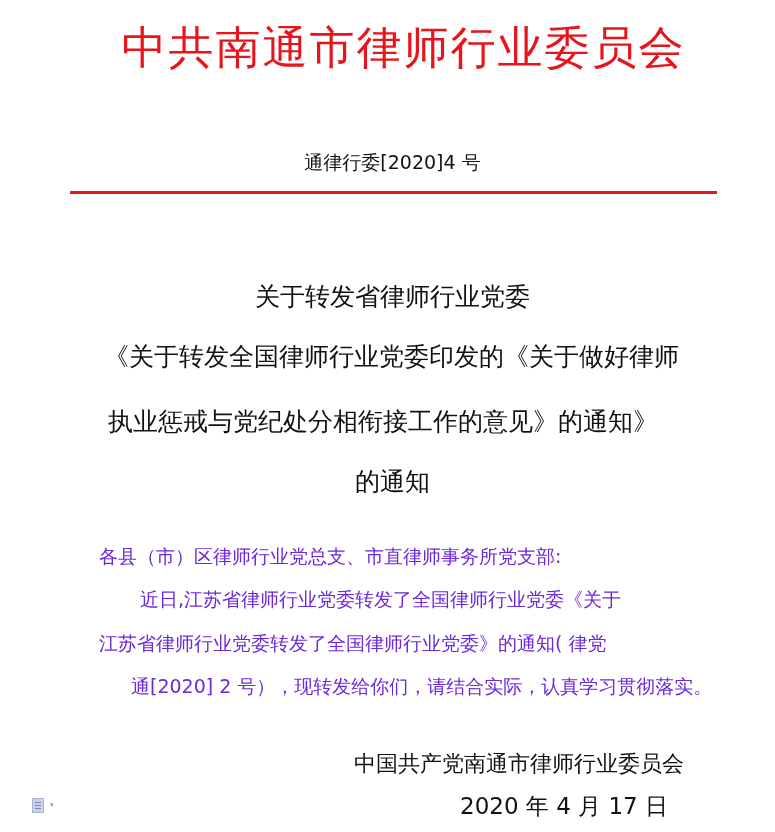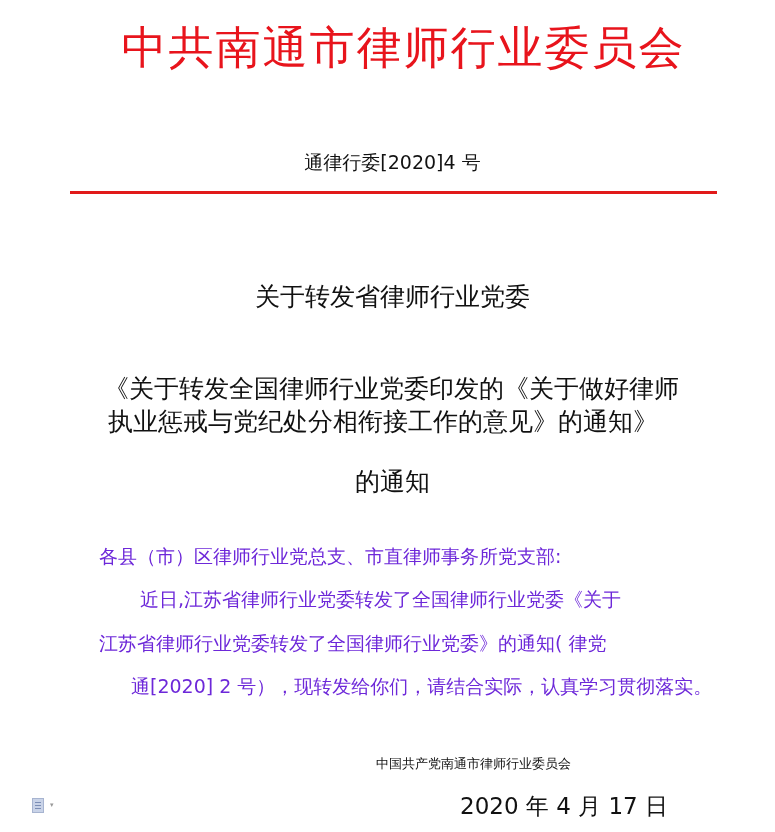--- a/index.html
+++ b/index.html
@@ -5,29 +5,29 @@
   html, body { margin: 0; padding: 0; background: #ffffff; }
   body { width: 775px; height: 832px; position: relative; overflow: hidden;
          font-family: "DejaVu Sans", "Liberation Sans", sans-serif; color: #111; }
   .abs { position: absolute; white-space: nowrap; }
   .masthead { left: 0; width: 775px; top: 18px; text-align: center;
               font-size: 45px; line-height: 60px; color: #e8141c; letter-spacing: 2px; margin-left: 16px; }
   .docno { left: 0; width: 785px; top: 148px; text-align: center; font-size: 19px; line-height: 28px; color: #111; }
   .redline { left: 70px; top: 191px; width: 647px; height: 3px; background: #e11a1a; }
   .title { left: 0; width: 785px; text-align: center; font-size: 25px; line-height: 36px; color: #111; }
   .t1 { top: 279px; }
-  .t2 { top: 339px; left: 104px; width: auto; text-align: left; margin-top: 32px; }
+  .t2 { top: 339px; left: 104px; width: auto; text-align: left; }
   .t3 { top: 404px; left: 108px; width: auto; text-align: center; }
   .t4 { top: 464px; }
   .body-line { font-size: 19px; line-height: 28px; color: #6d28d9; left: 99px; }
   .b1 { top: 542px; }
   .b2 { top: 585px; left: 140px; }
   .b3 { top: 629px; }
   .b4 { top: 672px; margin-left: 32px; }
-  .sign { top: 750px; left: 376px; font-size: 13px; line-height: 28px; }
+  .sign { top: 750px; left: 354px; font-size: 22px; line-height: 28px; }
   .date { top: 792px; left: 460px; font-size: 23px; line-height: 28px; }
   .doc-icon { left: 32px; top: 798px; width: 10px; height: 13px; background: #c9d3e8; border: 1px solid #a7b4d0; }
   .doc-icon::before { content: ""; position: absolute; left: 2px; top: 3px; width: 6px; height: 1px; background: #7b8db5;
                       box-shadow: 0 3px 0 #7b8db5, 0 6px 0 #7b8db5; }
   .caret { left: 50px; top: 801px; font-size: 7px; color: #999; }
 </style>
 </head>
 <body>
 
 <div class="abs masthead">中共南通市律师行业委员会</div>

